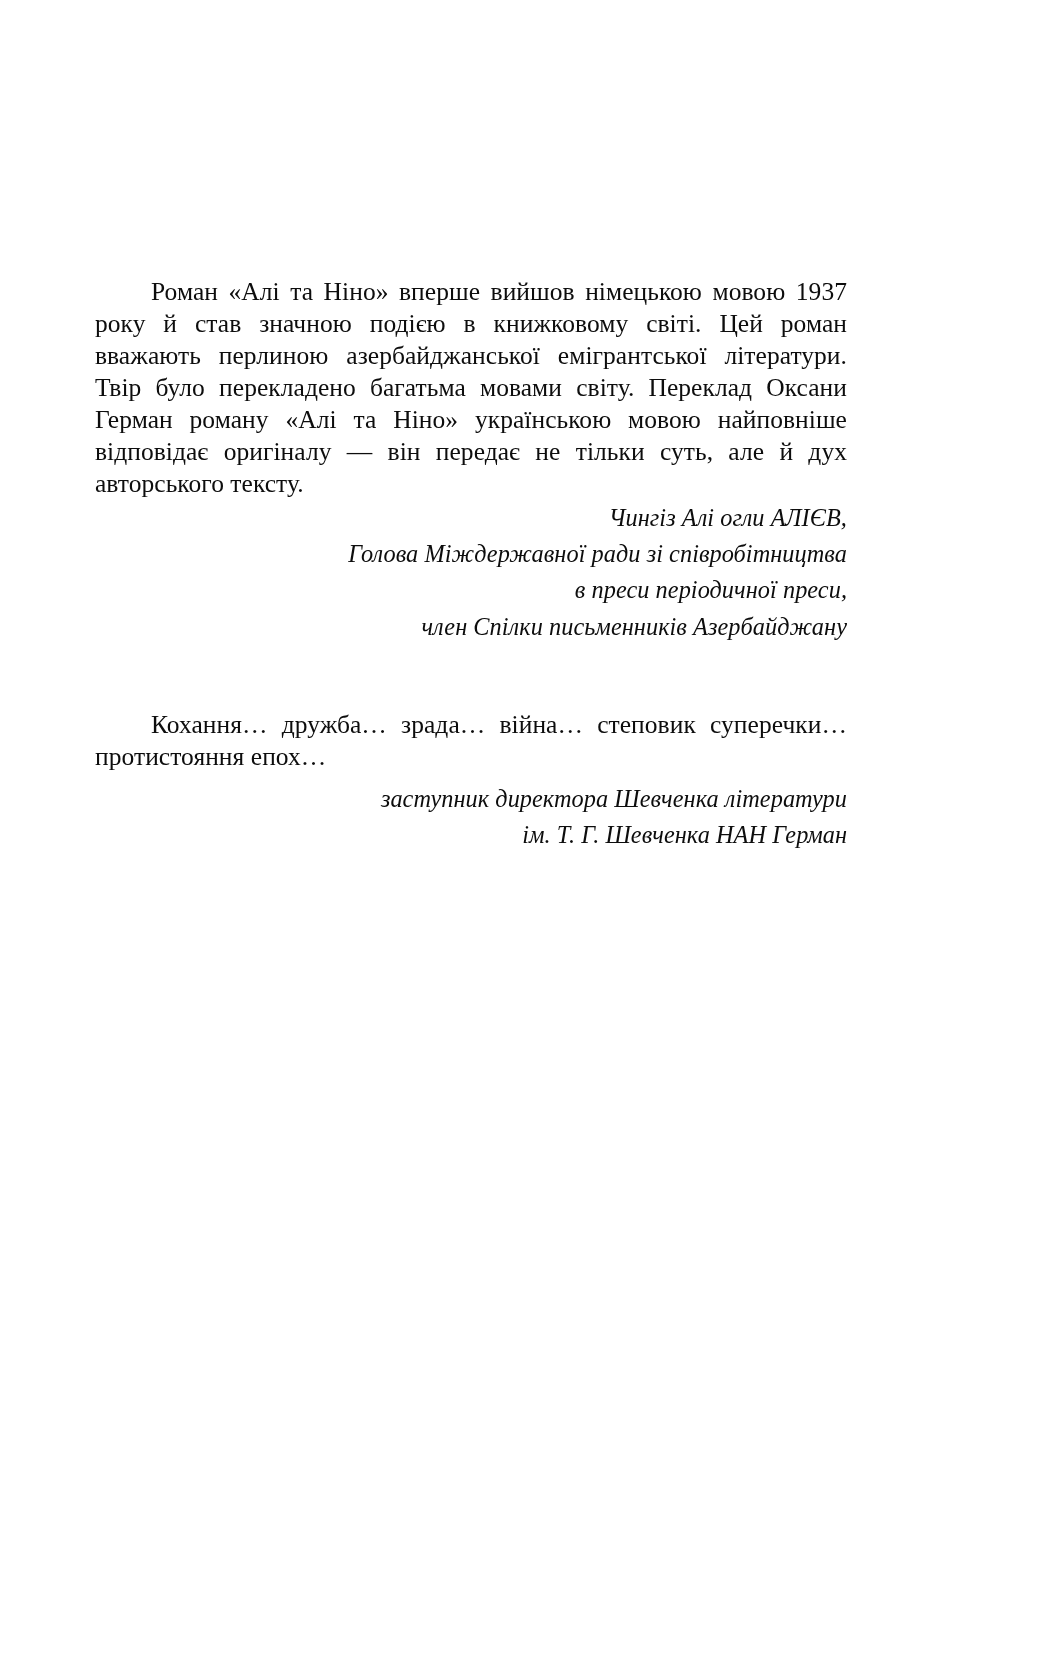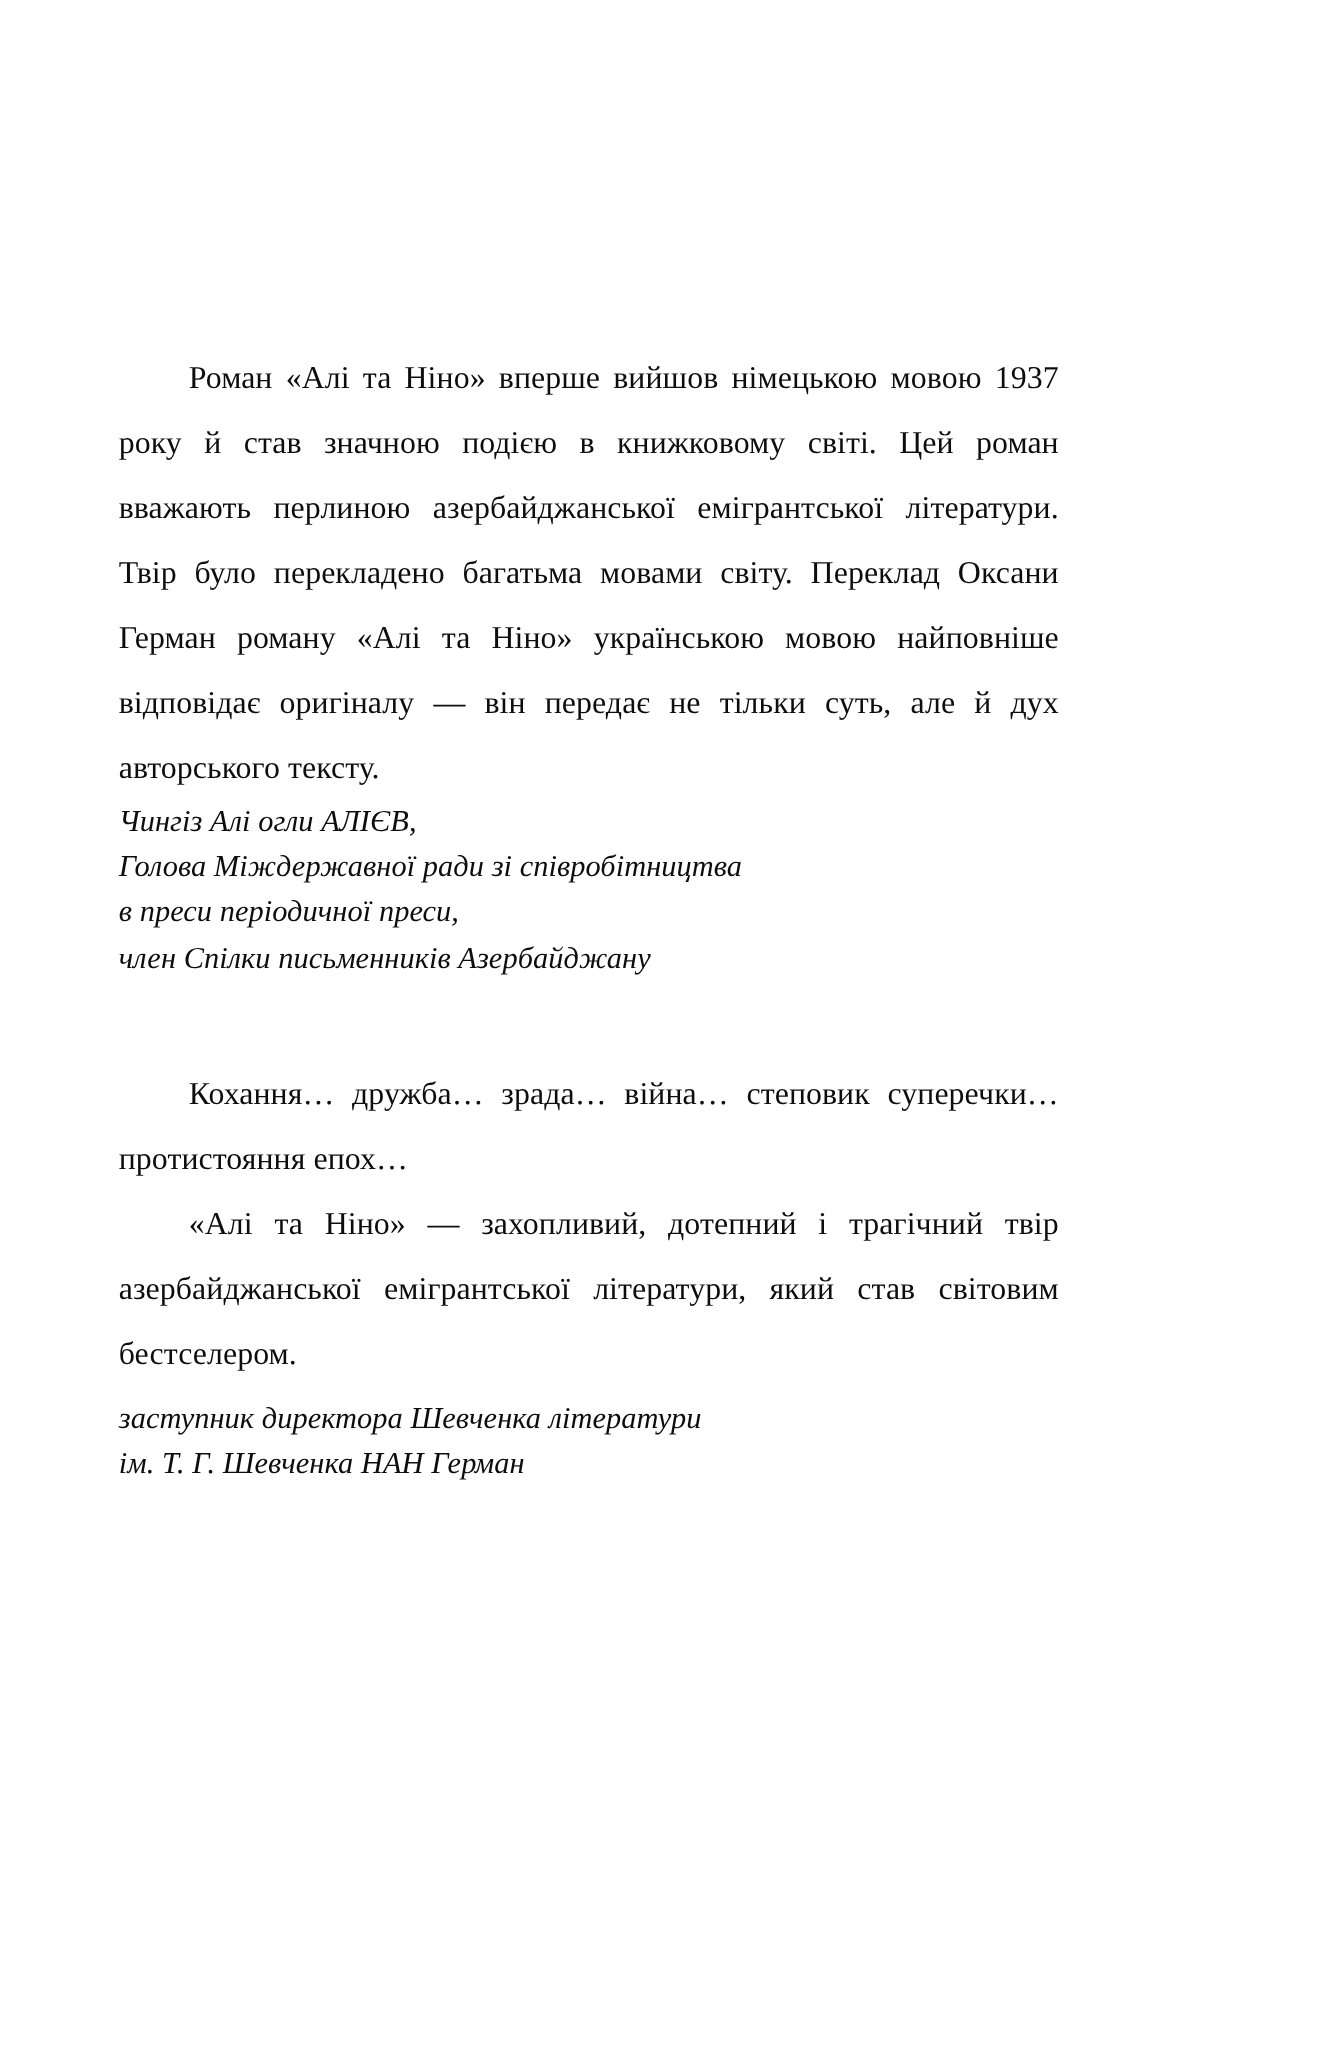--- a/index.html
+++ b/index.html
@@ -29,21 +29,21 @@
   .content {
     position: absolute;
     left: 95px;
     top: 276px;
     width: 752px;
   }
 
   
   .body-block {
     font-size: 25.5px;
-    line-height: 52px;
+    line-height: 32px;
     text-align: justify;
     text-justify: inter-word;
     letter-spacing: 0.05px;
   }
 
   .body-block p {
     margin: 0;
     text-indent: 56px;
     text-align: justify;
   }
@@ -51,20 +51,21 @@
   
   .body-block p:last-child {
     text-align-last: left;
   }
 
   
   .attribution {
     font-style: italic;
     font-size: 24.3px;
     line-height: 36.2px;
+    text-align: right;
     letter-spacing: 0.05px;
   }
   .attribution .line {
     display: block;
     white-space: nowrap;
   }
   .gap-attr2-top { height: 8px; }
 
   .spacer-between-sections { height: 64px; }
 </style>
@@ -82,21 +83,20 @@
       <span class="line">Чингіз Алі огли АЛІЄВ,</span>
       <span class="line">Голова Міждержавної ради зі співробітництва</span>
       <span class="line">в преси періодичної преси,</span>
       <span class="line">член Спілки письменників Азербайджану</span>
     </div>
 
     <div class="spacer-between-sections"></div>
 
     <div class="body-block">
       <p>Кохання… дружба… зрада… війна… степовик суперечки… протистояння епох…</p>
-      <p>«Алі та Ніно» — захопливий, дотепний і трагічний твір азербайджанської емігрантської літератури, який став світовим бестселером.</p>
     </div>
 
     <div class="gap-attr2-top"></div>
 
     <div class="attribution">
       <span class="line">заступник директора Шевченка літератури</span>
       <span class="line">ім. Т. Г. Шевченка НАН Герман</span>
     </div>
 
   </div>

